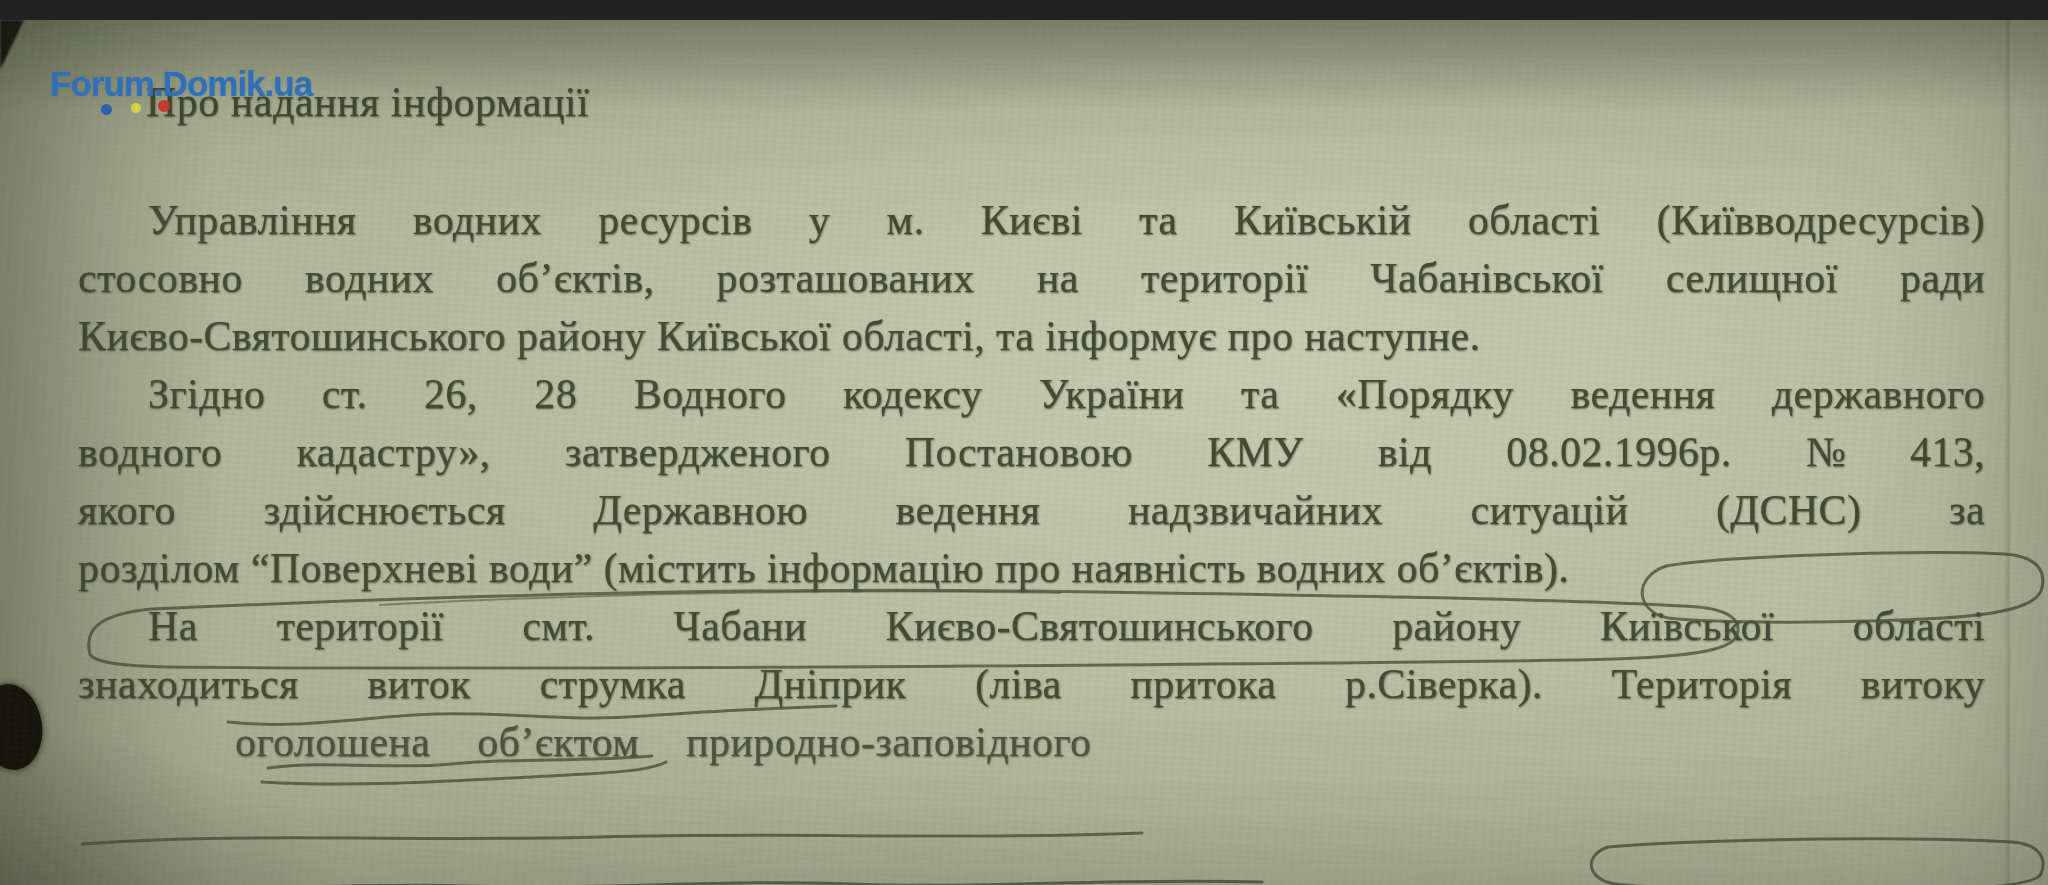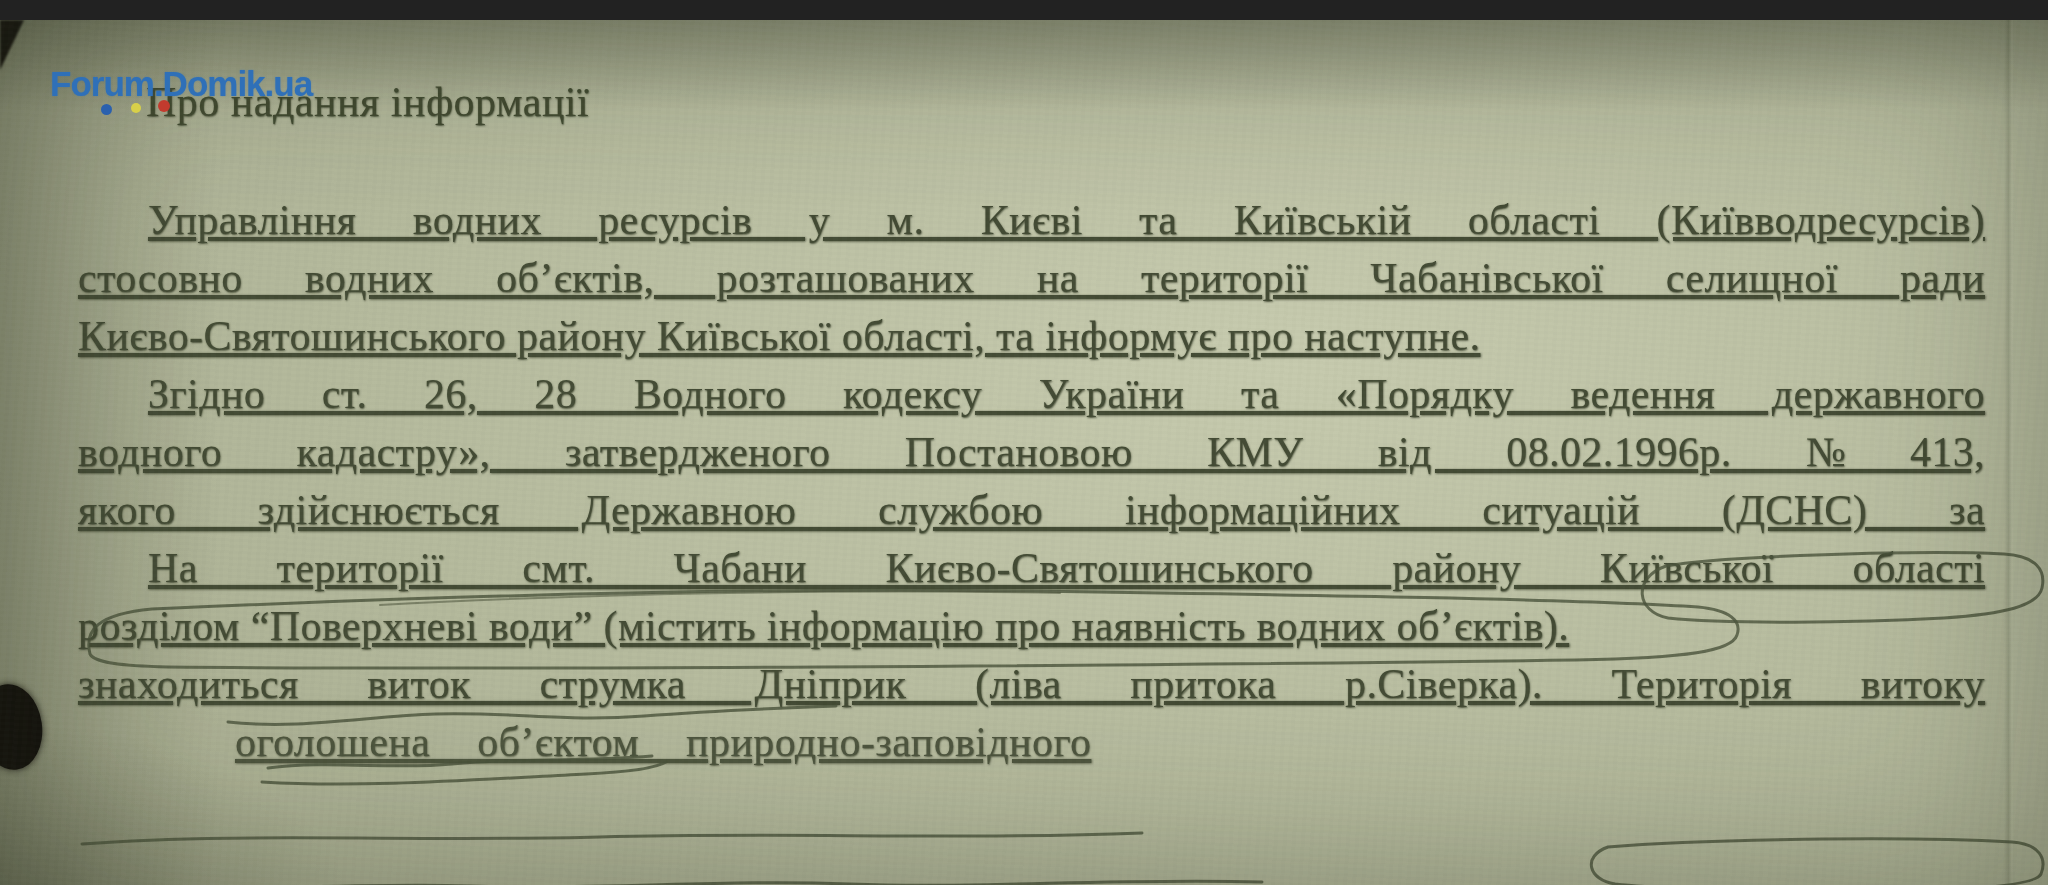--- a/index.html
+++ b/index.html
@@ -41,21 +41,21 @@
   .dot-red{left:158px;top:80px;width:12px;height:12px;background:#c23b2e;}
 
   .title{position:absolute;left:146px;top:58px;margin:0;
     font-size:42px;font-weight:normal;color:#414a30;
     text-shadow:.5px .5px 1.8px rgba(58,66,44,.85);letter-spacing:.5px;}
 
   .doc-body{position:absolute;left:78px;top:172px;width:1907px;
     color:#434b34;font-size:42px;
     text-shadow:.6px .6px 1.9px rgba(56,64,42,.85);letter-spacing:.4px;}
   .line{height:58px;line-height:56px;text-align:justify;text-align-last:justify;
-    box-sizing:border-box;white-space:nowrap;text-decoration:underline;}
+    box-sizing:border-box;white-space:nowrap;}
   .line.just{white-space:normal;}
   .line.indent{padding-left:70px;}
   .line.nojust{text-align:left;text-align-last:left;}
   .line.cut{text-align:left;text-align-last:left;padding-left:157px;word-spacing:36px;
     filter:blur(.6px);opacity:.9;}
 
   .pen{position:absolute;left:0;top:0;pointer-events:none;}
   .pen path{fill:none;stroke:#4a523b;stroke-width:3;stroke-linecap:round;opacity:.8;}
   .pen path.thick{stroke-width:6;opacity:.5;}
   .pen path.thin{stroke-width:2;opacity:.55;}
@@ -80,23 +80,23 @@
   <span class="dot dot-red"></span>
 
   <h1 class="title">Про надання інформації</h1>
 
   <div class="doc-body">
     <div class="line just indent">Управління водних ресурсів у м. Києві та Київській області (Київводресурсів)</div>
     <div class="line just">стосовно водних об’єктів, розташованих на території Чабанівської селищної ради</div>
     <div class="line nojust">Києво-Святошинського району Київської області, та інформує про наступне.</div>
     <div class="line just indent">Згідно ст. 26, 28 Водного кодексу України та «Порядку ведення державного</div>
     <div class="line just">водного кадастру», затвердженого Постановою КМУ від 08.02.1996р. №413,</div>
-    <div class="line just">якого здійснюється Державною службою інформаційних ситуацій (ДСНС) за</div>
+    <div class="line just">якого здійснюється Державною ведення надзвичайних ситуацій (ДСНС) за</div>
+    <div class="line nojust">розділом “Поверхневі води” (містить інформацію про наявність водних об’єктів).</div>
     <div class="line just indent">На території смт. Чабани Києво-Святошинського району Київської області</div>
-    <div class="line nojust">розділом “Поверхневі води” (містить інформацію про наявність водних об’єктів).</div>
     <div class="line just">знаходиться виток струмка Дніприк (ліва притока р.Сіверка). Територія витоку</div>
     <div class="line cut">оголошена об’єктом природно-заповідного</div>
   </div>
 
   <svg class="pen" width="2048" height="885" viewBox="0 0 2048 885">
     <path d="M 1668 598 C 1636 592 1632 558 1666 546 C 1720 536 1920 530 2004 534 C 2036 536 2046 550 2042 568 C 2038 586 2004 594 1944 598 C 1852 603 1724 604 1668 598"></path>
     <path d="M 90 634 C 84 610 98 594 152 589 C 420 577 720 567 1020 571 C 1300 575 1584 579 1698 587 C 1730 590 1742 601 1737 615 C 1732 631 1688 638 1576 640 C 1140 646 470 650 168 647 C 116 646 94 642 90 634"></path>
     <path class="thin" d="M 380 585 C 600 573 860 569 1060 573"></path>
     <path d="M 228 702 C 300 710 368 696 436 694 C 520 692 564 702 644 696 C 724 690 784 688 836 686"></path>
     <path d="M 268 748 C 330 740 392 750 452 744 C 512 738 580 742 652 736"></path>

